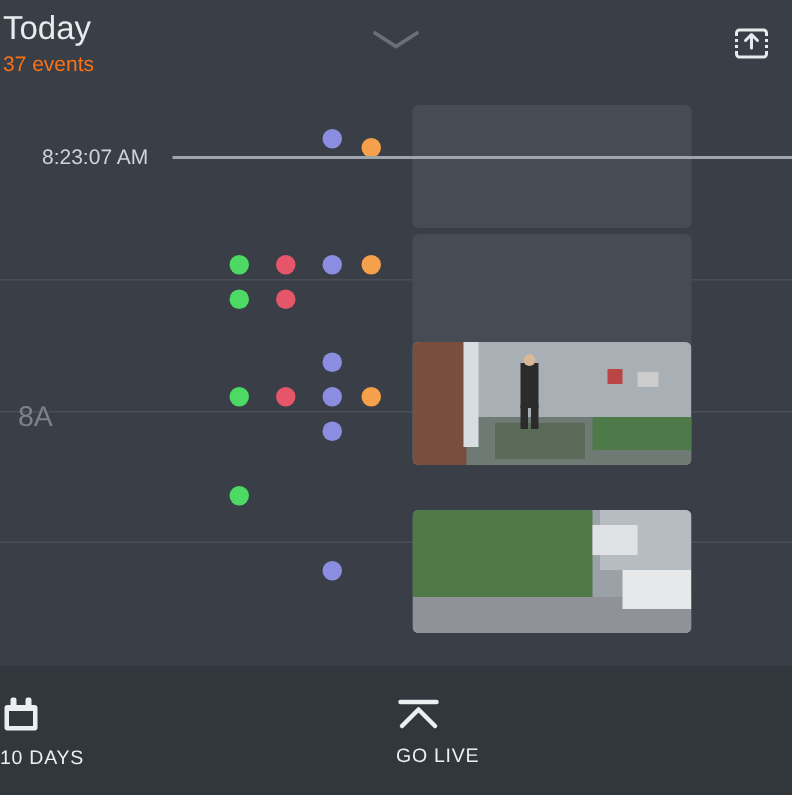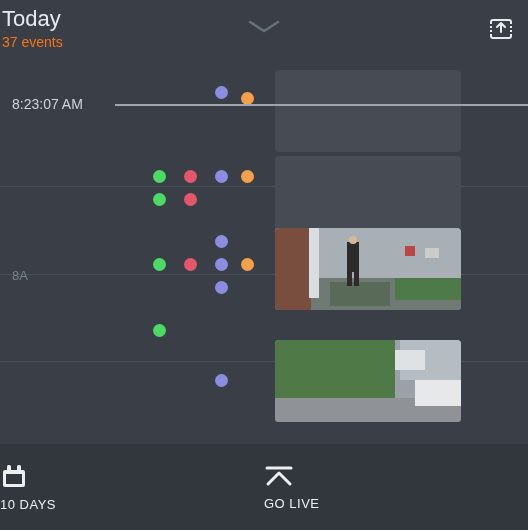--- a/index.html
+++ b/index.html
@@ -34,30 +34,30 @@
     position: absolute;
     top: 56px; left: 0; right: 0; bottom: 86px;
     overflow: hidden;
   }
   .hourline {
     position: absolute; left: 0; right: 0; height: 1px;
     background: #4a4f57;
   }
   .hourlabel {
     position: absolute; left: 12px;
-    color: #7a828b; font-size: 13px;
+    color: #7a828b; font-size: 19px;
   }
   .now-line {
     position: absolute; left: 0; right: 0;
     display: flex; align-items: center;
     height: 2px;
   }
   .now-label {
     color: #d0d4d9; font-size: 14px; background: transparent;
-    padding-left: 12px; width: 115px; white-space: nowrap;
+    padding-left: 28px; width: 115px; white-space: nowrap;
     position: relative; top: -1px;
   }
   .now-rule {
     flex: 1; height: 2px; background: #9ea5ad;
   }
   .dot {
     position: absolute; width: 13px; height: 13px; border-radius: 50%;
   }
   .dg { background: #4cd964; }
   .dr { background: #e5566a; }

